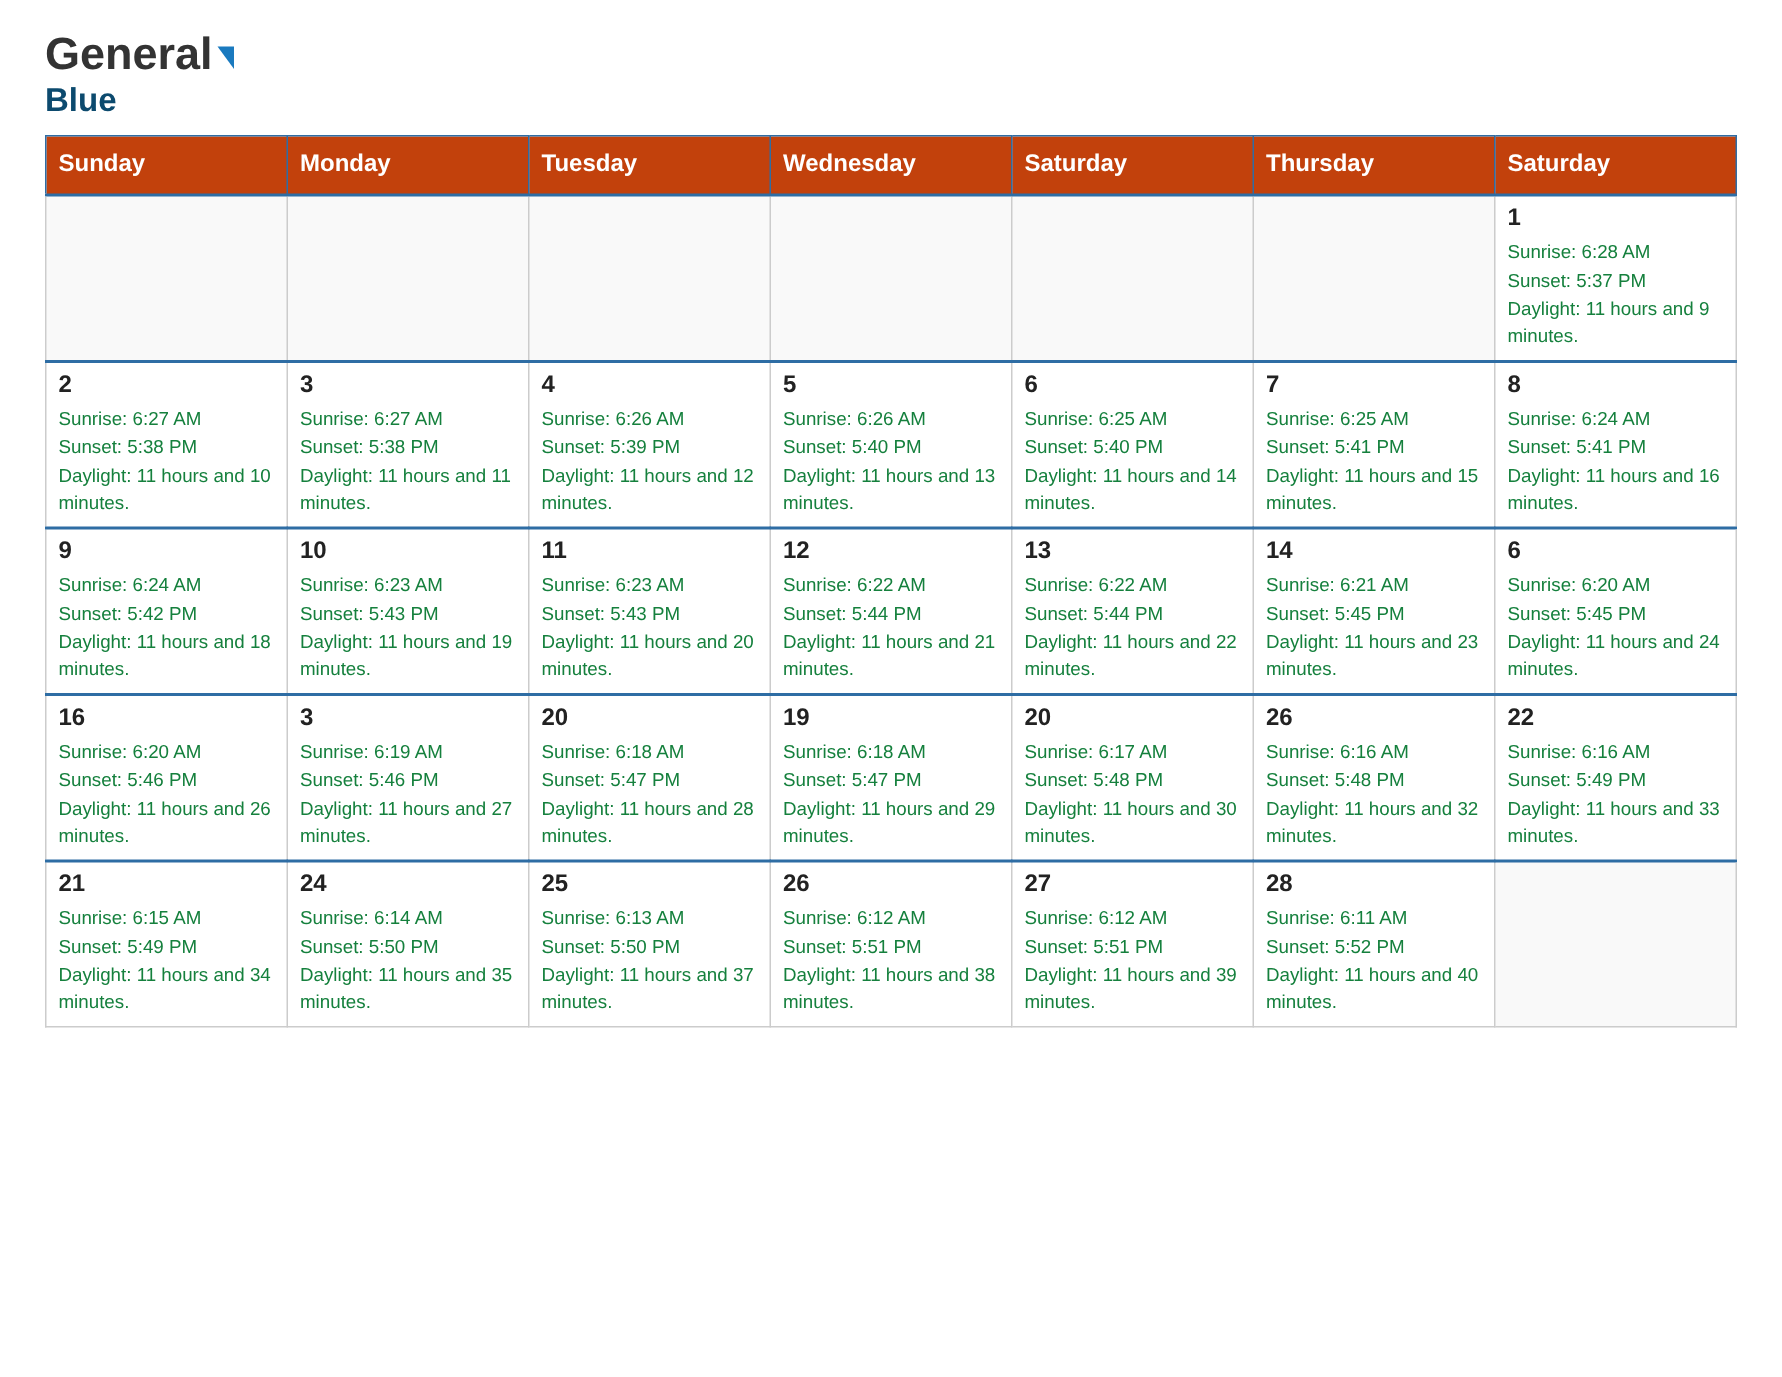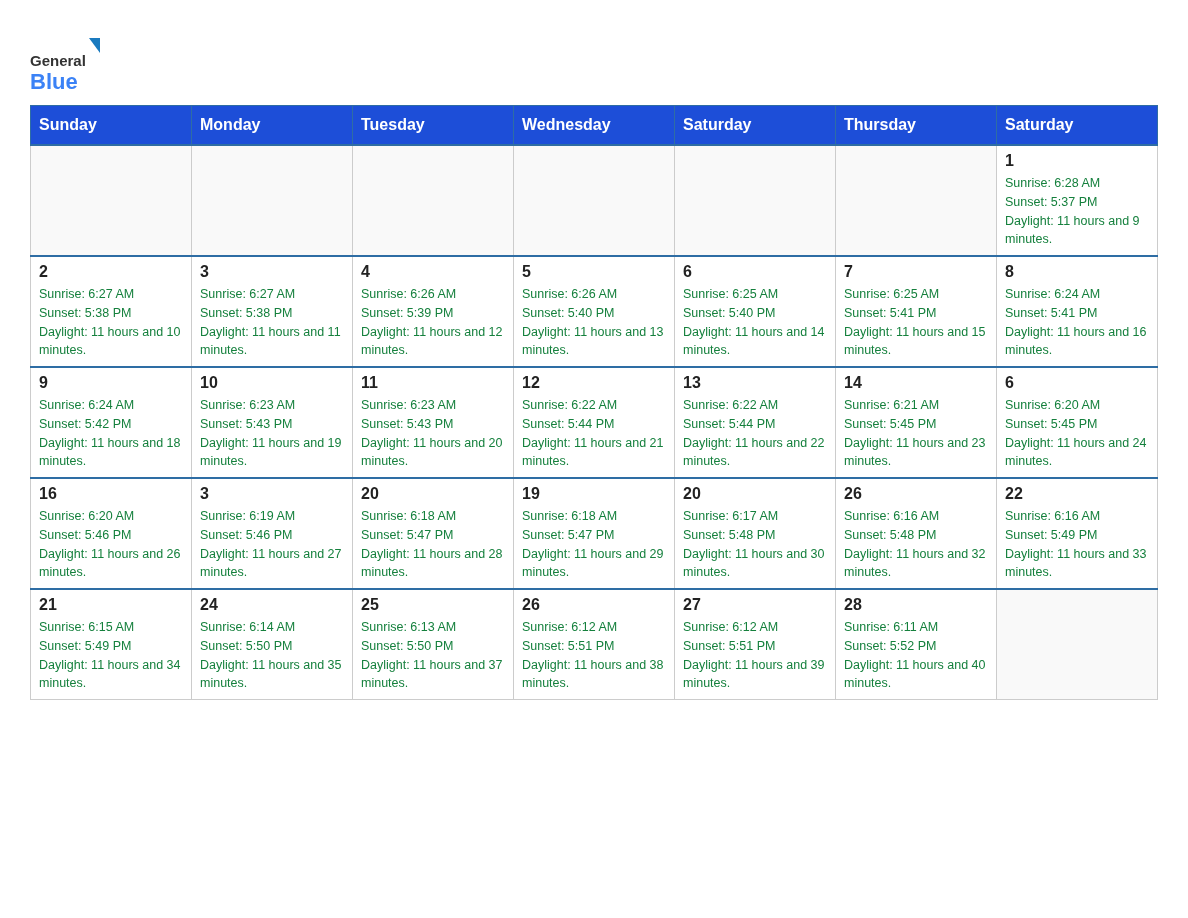--- a/index.html
+++ b/index.html
@@ -39,21 +39,21 @@
       font-weight: normal;
       color: #444;
       margin-top: 4px;
     }
     .calendar {
       width: 100%;
       border-collapse: collapse;
       margin-top: 10px;
     }
     .calendar thead tr th {
-      background: #1d4ed8;
+      background: #c2410c;
       color: #fff;
       font-size: 16px;
       font-weight: bold;
       padding: 10px 8px;
       text-align: left;
       border: 1px solid #2e6da4;
     }
     .calendar tbody tr td {
       vertical-align: top;
       border: 1px solid #ccc;
@@ -81,25 +81,25 @@
     .calendar tbody tr {
       border-top: 2px solid #2e6da4;
     }
   </style>
 </head>
 <body>
 
 <div class="header">
   <div class="logo">
     <div class="logo-line1">
-      <span style="font-size:15px;font-weight:bold;color:#333;margin-top:32px;">General</span>
+      <span style="font-size:30px;font-weight:bold;color:#333;">General</span>
       <span style="display:inline-block;width:0;height:0;border-left:11px solid transparent;border-right:0px solid transparent;border-top:15px solid #1a7abf;margin-left:3px;margin-top:2px;"></span>
     </div>
     <div>
-      <span style="font-size:22px;font-weight:bold;color:#3b82f6;">Blue</span>
+      <span style="font-size:22px;font-weight:bold;color:#0c4a6e;">Blue</span>
     </div>
   </div>
   <div class="title-block">
     <h1></h1>
     <h2></h2>
   </div>
 </div>
 
 <table class="calendar">
   <thead>

